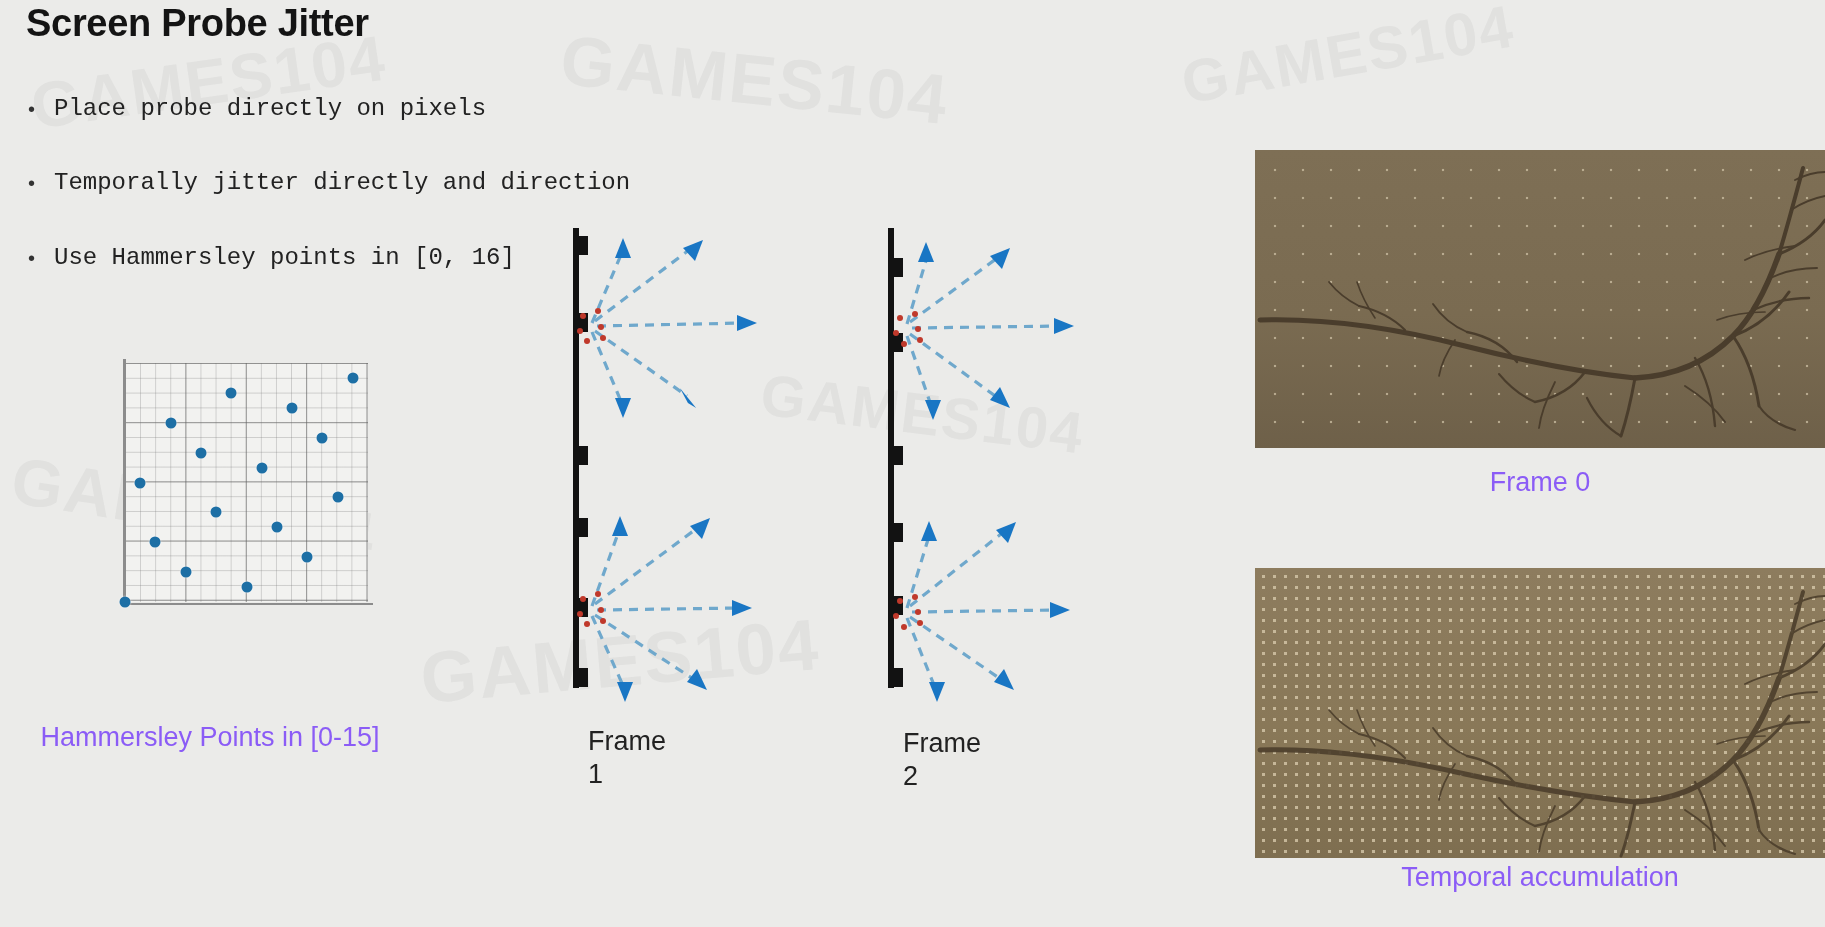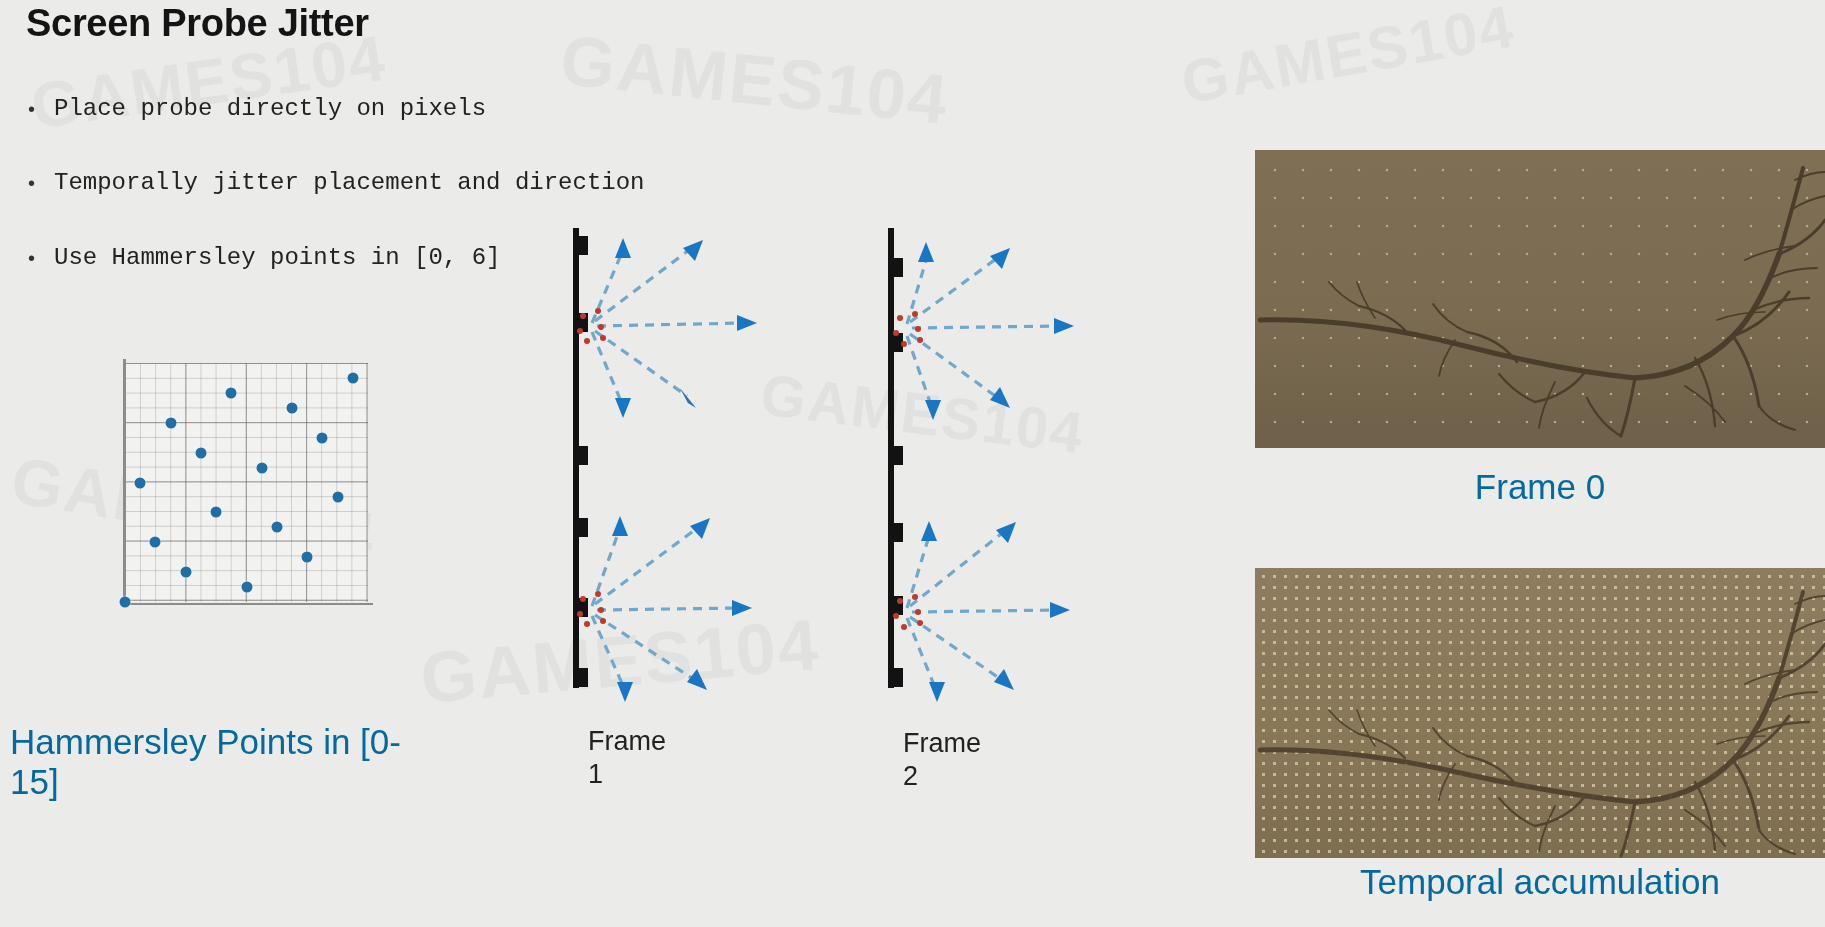--- a/index.html
+++ b/index.html
@@ -44,21 +44,21 @@
   .bar{position:absolute;width:6px;background:#121212;}
   .tick{position:absolute;width:15px;height:19px;background:#121212;}
   .pdot{position:absolute;width:6px;height:6px;border-radius:50%;background:#c0392b;
         transform:translate(-50%,-50%);}
   .framelabel{position:absolute;font-size:27px;line-height:33px;color:#222;}
 
   
   .render{position:absolute;overflow:hidden;}
   .render .base{position:absolute;inset:0;}
   .render .dots{position:absolute;inset:0;}
-  .caption{position:absolute;font-size:35px;color:#0369a1;text-align:center;}
+  .caption{position:absolute;font-size:27px;color:#8b5cf6;text-align:center;}
 
   svg{display:block;overflow:visible;}
 </style>
 </head>
 <body>
 
 <div class="wm" style="left:30px;top:45px;font-size:64px;transform:rotate(-8deg);">GAMES104</div>
 <div class="wm" style="left:560px;top:40px;font-size:70px;transform:rotate(6deg);">GAMES104</div>
 <div class="wm" style="left:1180px;top:20px;font-size:60px;transform:rotate(-10deg);">GAMES104</div>
 <div class="wm" style="left:10px;top:470px;font-size:66px;transform:rotate(9deg);">GAMES104</div>
@@ -66,25 +66,25 @@
 <div class="wm" style="left:760px;top:380px;font-size:58px;transform:rotate(7deg);">GAMES104</div>
 
 <div id="title">Screen Probe Jitter</div>
 
 <div class="bullet" style="left:28px;top:96px;">
   <span class="dot">•</span>
   <span class="btxt">Place probe directly on pixels</span>
 </div>
 <div class="bullet" style="left:28px;top:170px;">
   <span class="dot">•</span>
-  <span class="btxt">Temporally jitter placement and direction</span>
+  <span class="btxt">Temporally jitter directly and direction</span>
 </div>
 <div class="bullet" style="left:28px;top:245px;">
   <span class="dot">•</span>
-  <span class="btxt">Use Hammersley points in [0, 6]</span>
+  <span class="btxt">Use Hammersley points in [0, 16]</span>
 </div>
 
 <div id="scatter">
   <div class="plotarea">
     <div class="gridminor"></div>
     <div class="gridmajor"></div>
   </div>
   <div class="axis-y"></div>
   <div class="axis-x"></div>
   <div id="pointlayer" style="position:absolute;left:7px;top:0;width:243px;height:239px;">
@@ -99,21 +99,21 @@
       <div class="pt" style="background: rgb(29, 111, 165); left: 121.5px; top: 224.062px;"></div>
       <div class="pt" style="background: rgb(29, 111, 165); left: 136.688px; top: 104.562px;"></div>
       <div class="pt" style="background: rgb(29, 111, 165); left: 151.875px; top: 164.312px;"></div>
       <div class="pt" style="background: rgb(29, 111, 165); left: 167.062px; top: 44.8125px;"></div>
       <div class="pt" style="background: rgb(29, 111, 165); left: 182.25px; top: 194.188px;"></div>
       <div class="pt" style="background: rgb(29, 111, 165); left: 197.438px; top: 74.6875px;"></div>
       <div class="pt" style="background: rgb(29, 111, 165); left: 212.625px; top: 134.438px;"></div>
       <div class="pt" style="background: rgb(29, 111, 165); left: 227.812px; top: 14.9375px;"></div>
     </div>
 </div>
-<div class="caption" style="left:10px;top:722px;width:420px;text-align:left;">Hammersley Points in [0-15]</div>
+<div class="caption" style="left:0;top:722px;width:420px;text-align:center;">Hammersley Points in [0-15]</div>
 
 <div class="framefig" style="left:565px;top:228px;width:260px;height:470px;">
   <div class="bar" style="left:8px;top:0;height:460px;"></div>
   <div class="tick" style="left:8px;top:8px;"></div>
   <div class="tick" style="left:8px;top:85px;"></div>
   <div class="tick" style="left:8px;top:218px;"></div>
   <div class="tick" style="left:8px;top:290px;"></div>
   <div class="tick" style="left:8px;top:370px;"></div>
   <div class="tick" style="left:8px;top:440px;"></div>
 

